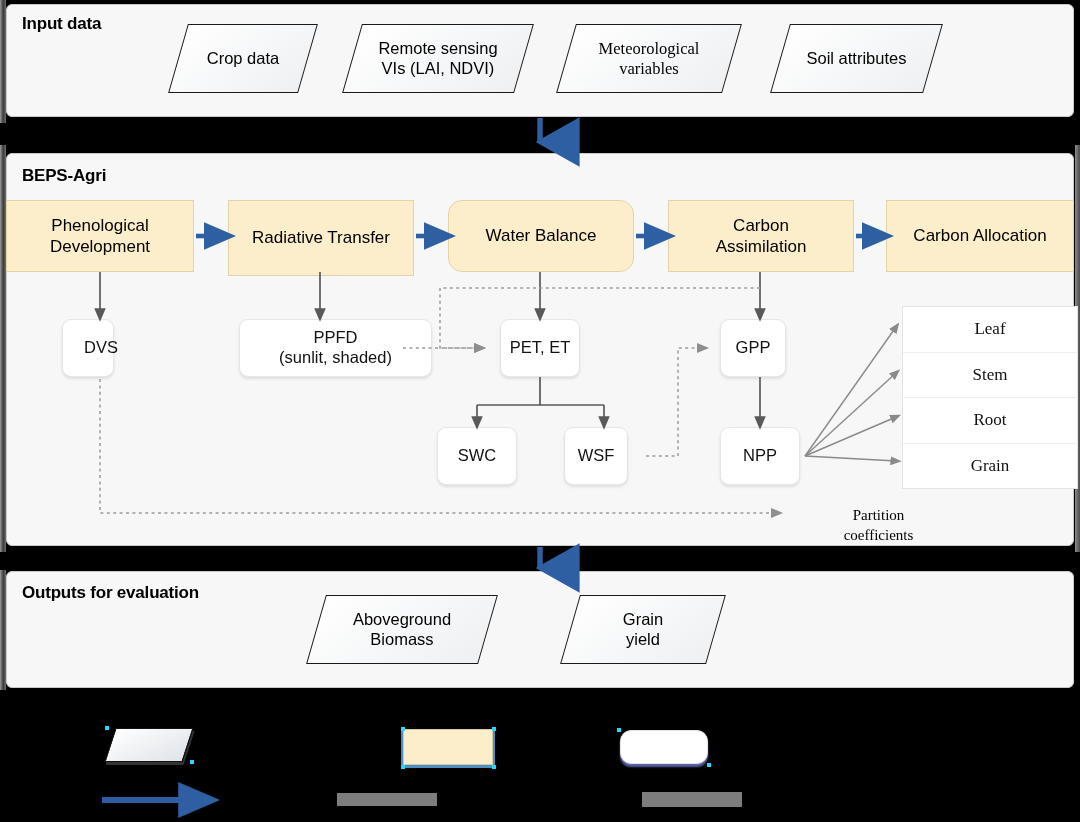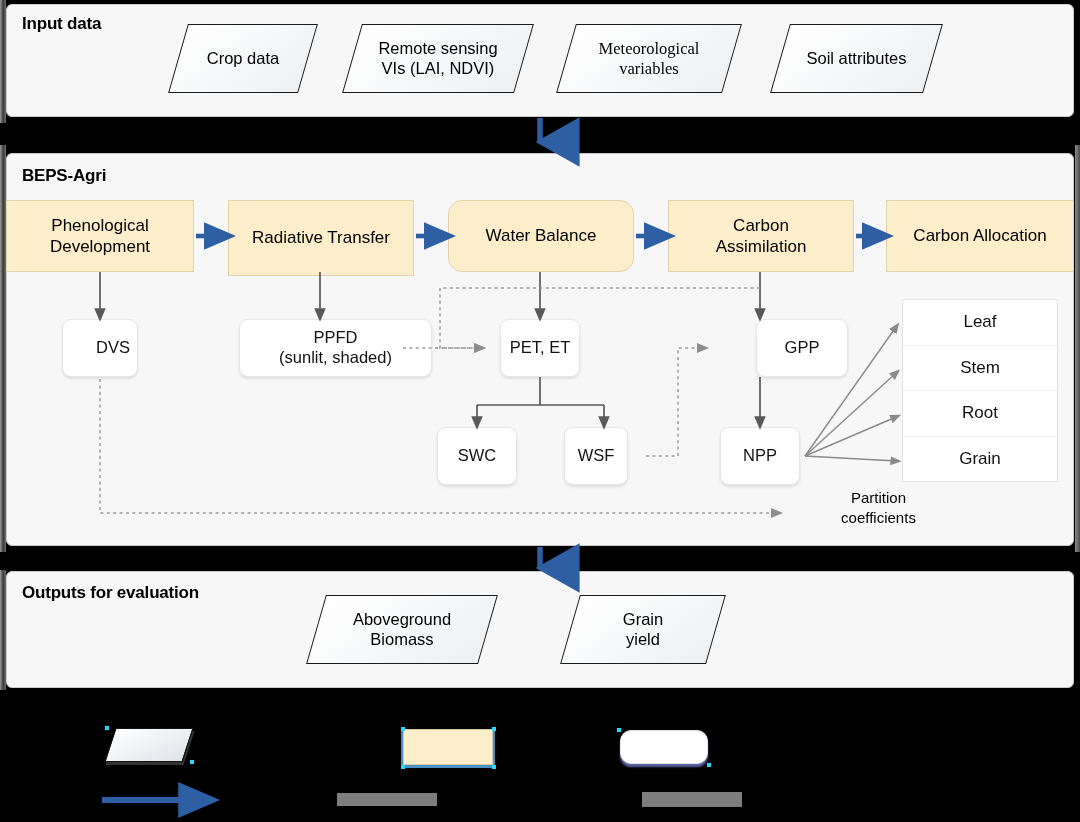--- a/index.html
+++ b/index.html
@@ -164,36 +164,36 @@
   <div class="panel-title" style="left:22px; top:166px;">BEPS-Agri</div>
 
   <div class="proc" style="left:6px; top:200px; width:188px; height:72px;">Phenological
 Development</div>
   <div class="proc" style="left:228px; top:200px; width:186px; height:76px;">Radiative Transfer</div>
   <div class="proc" style="left:448px; top:200px; width:186px; height:72px;border-radius:14px;">Water Balance</div>
   <div class="proc" style="left:668px; top:200px; width:186px; height:72px;">Carbon
 Assimilation</div>
   <div class="proc" style="left:886px; top:200px; width:188px; height:72px;">Carbon Allocation</div>
 
-  <div class="varbox" style="left:62px; top:319px; width:76px; height:58px;padding-left:26px;">DVS</div>
+  <div class="varbox" style="left:62px; top:319px; width:52px; height:58px;padding-left:26px;">DVS</div>
   <div class="varbox" style="left:239px; top:319px; width:193px; height:58px;">PPFD
 (sunlit, shaded)</div>
   <div class="varbox" style="left:500px; top:319px; width:80px; height:58px;">PET, ET</div>
-  <div class="varbox" style="left:720px; top:319px; width:92px; height:58px;margin-left:36px;">GPP</div>
+  <div class="varbox" style="left:720px; top:319px; width:66px; height:58px;">GPP</div>
   <div class="varbox" style="left:437px; top:427px; width:80px; height:58px;">SWC</div>
   <div class="varbox" style="left:564px; top:427px; width:64px; height:58px;">WSF</div>
   <div class="varbox" style="left:720px; top:427px; width:80px; height:58px;">NPP</div>
 
-  <div class="part-table" style="left:902px; top:299px; width:156px; height:183px;">
+  <div class="part-table" style="left:902px; top:306px; width:176px; height:183px;font-family:Liberation Serif, serif;">
     <div class="part-row">Leaf</div>
     <div class="part-row">Stem</div>
     <div class="part-row">Root</div>
     <div class="part-row">Grain</div>
   </div>
-  <div class="plain-label" style="left:786px; top:488px; width:185px;">Partition
+  <div class="plain-label" style="left:786px; top:506px; width:185px;font-family:Liberation Serif, serif;">Partition
 coefficients</div>
 
   <div class="panel" style="left:6px; top:571px; width:1068px; height:117px;"></div>
   <div class="panel-title" style="left:22px; top:583px;">Outputs for evaluation</div>
 
   <div class="para" style="left:316px; top:595px; width:172px; height:69px;"></div>
   <div class="para-label" style="left:314px; top:595px; width:176px; height:69px;">Aboveground
 Biomass</div>
 
   <div class="para" style="left:570px; top:595px; width:146px; height:69px;"></div>

